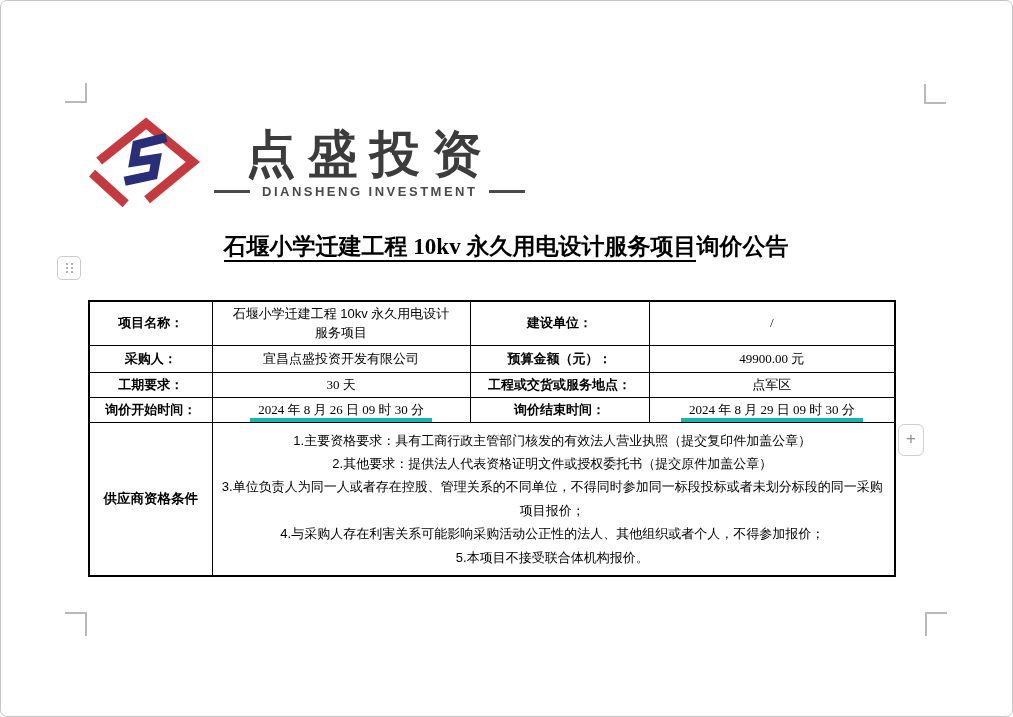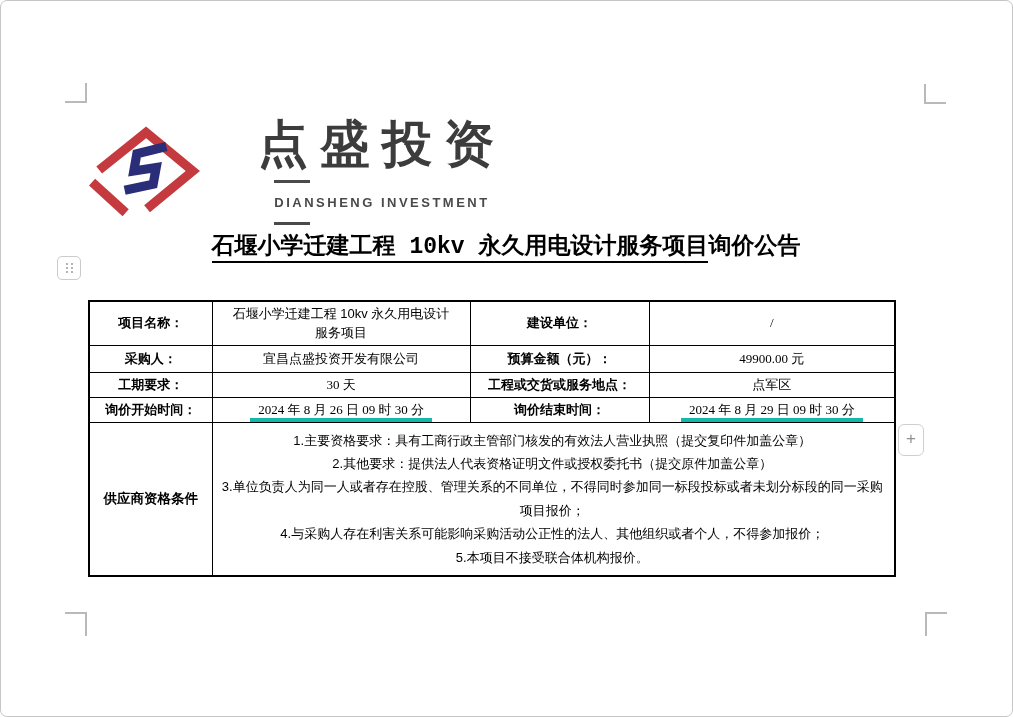--- a/index.html
+++ b/index.html
@@ -9,32 +9,32 @@
          border:1px solid #c6c6c6;border-radius:7px;pointer-events:none;}
 
   
   .mark{position:absolute;width:20px;height:18px;}
   .mark.tl{left:65px;top:83px;border-right:2px solid #b9b9b9;border-bottom:2px solid #b9b9b9;}
   .mark.tr{left:924px;top:84px;border-left:2px solid #b9b9b9;border-bottom:2px solid #b9b9b9;}
   .mark.bl{left:65px;top:612px;height:22px;border-right:2px solid #b9b9b9;border-top:2px solid #b9b9b9;}
   .mark.br{left:925px;top:612px;height:22px;border-left:2px solid #b9b9b9;border-top:2px solid #b9b9b9;}
 
   
-  .logo{position:absolute;left:88px;top:116px;display:flex;align-items:center;gap:44px;}
+  .logo{position:absolute;left:88px;top:116px;display:flex;align-items:center;}
   .logo-mark{width:112px;height:92px;flex:0 0 auto;}
   .logo-text{margin-left:14px;display:flex;flex-direction:column;align-items:center;}
   .brand-cn{font-size:50px;font-weight:bold;color:#3c3c3c;letter-spacing:12px;
             line-height:56px;white-space:nowrap;}
-  .brand-en-row{display:flex;align-items:flex-start;gap:12px;margin-top:8px;flex-direction:column;}
+  .brand-en-row{display:flex;align-items:center;gap:12px;margin-top:2px;}
   .brand-en{font-size:13px;font-weight:bold;color:#4a4a4a;letter-spacing:2.5px;white-space:nowrap;}
   .dash{width:36px;height:3px;background:#4a4a4a;}
 
   
   .title{position:absolute;left:85px;top:231px;width:842px;text-align:center;
-         font-family:Liberation Mono, monospace;font-weight:bold;font-size:23px;
+         font-family:Liberation Serif, serif;font-weight:bold;font-size:23px;
          line-height:32px;white-space:nowrap;}
   .title .u{border-bottom:2px solid #000;padding-bottom:1px;}
 
   
   .drag-handle{position:absolute;left:57px;top:256px;width:22px;height:22px;
           border:1px solid #cbcbcb;border-radius:5px;background:#fff;
           display:flex;align-items:center;justify-content:center;cursor:grab;}
   .dots{display:grid;grid-template-columns:repeat(2,2px);grid-template-rows:repeat(3,2px);
         gap:2px 3px;}
   .dots i{width:2px;height:2px;background:#9a9a9a;border-radius:50%;}

